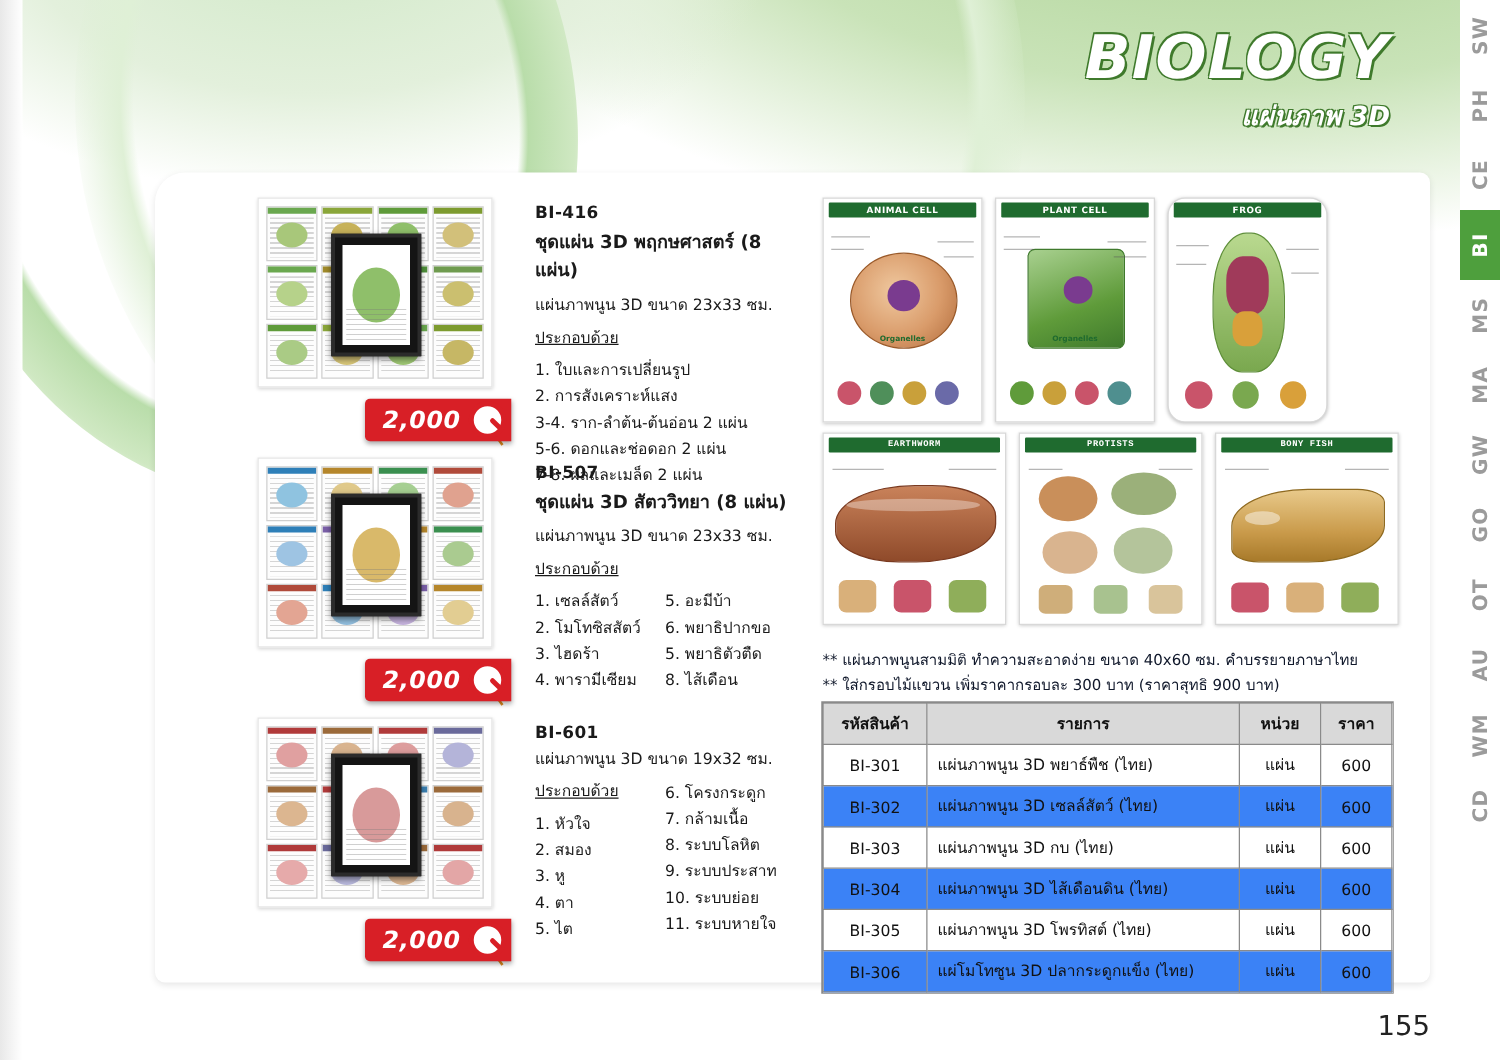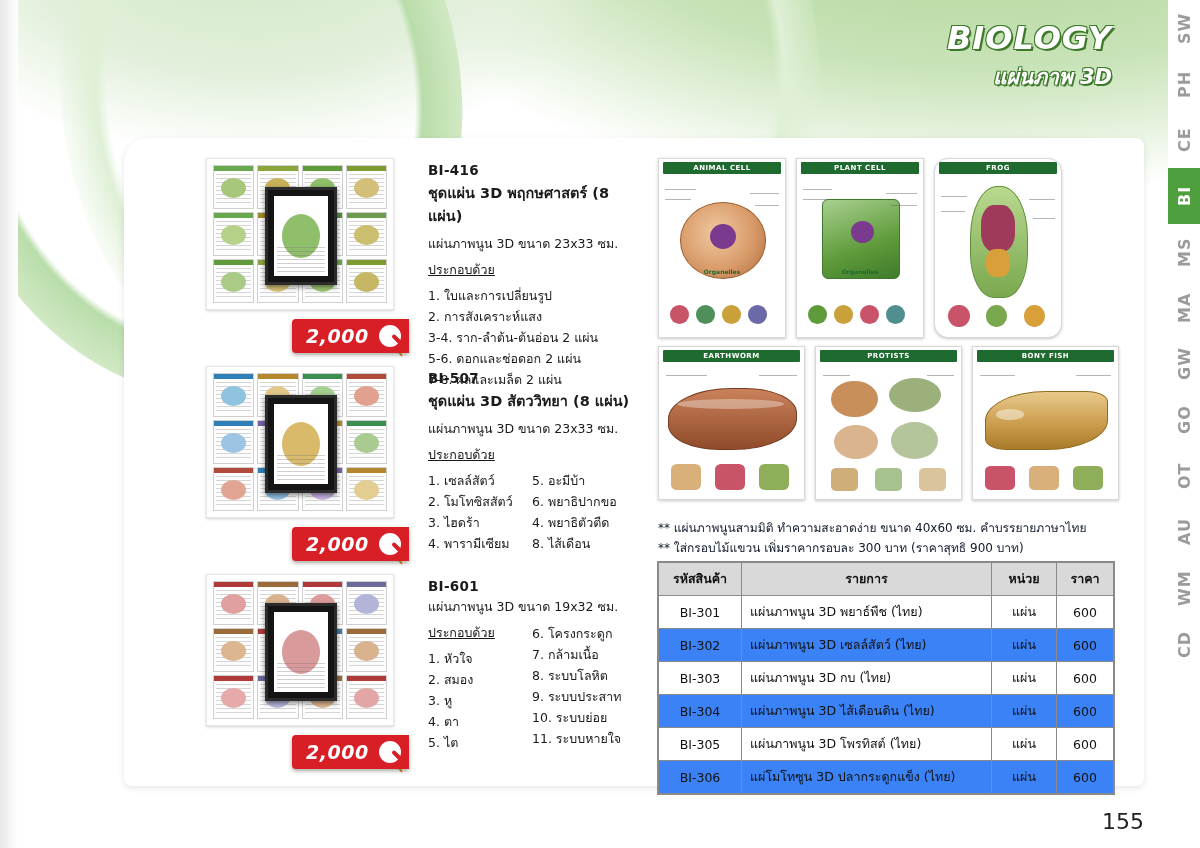--- a/index.html
+++ b/index.html
@@ -25,21 +25,21 @@
   }
   .swoosh2{
     position:absolute;left:60px;top:-300px;width:760px;height:760px;
     border-radius:50%;
     background:radial-gradient(ellipse at 50% 50%, rgba(255,255,255,0) 62%, #dff0d6 64%, rgba(255,255,255,0) 72%);
   }
   
   .header{position:absolute;right:88px;top:22px;text-align:right;}
   .header .title{
     font-family:"DejaVu Sans","Liberation Sans",sans-serif;
-    font-size:32px;font-weight:bold;font-style:italic;color:#ffffff;
+    font-size:48px;font-weight:bold;font-style:italic;color:#ffffff;
     letter-spacing:1px;line-height:1;
     text-shadow:2px 2px 0 #3f7a2c, -1px -1px 0 #3f7a2c, 1px -1px 0 #3f7a2c, -1px 1px 0 #3f7a2c;
   }
   .header .subtitle{
     margin-top:6px;
     font-size:21px;font-weight:bold;font-style:italic;color:#ffffff;
     text-shadow:1.5px 1.5px 0 #3f7a2c, -1px -1px 0 #3f7a2c, 1px -1px 0 #3f7a2c, -1px 1px 0 #3f7a2c;
   }
   
   .rail{position:absolute;right:0;top:0;width:32px;height:812px;background:#ffffff;}
@@ -349,21 +349,21 @@
       <div class="two-col">
         <div class="col">
           <div class="li">1. เซลล์สัตว์</div>
           <div class="li">2. โมโทซิสสัตว์</div>
           <div class="li">3. ไฮดร้า</div>
           <div class="li">4. พารามีเซียม</div>
         </div>
         <div class="col">
           <div class="li">5. อะมีบ้า</div>
           <div class="li">6. พยาธิปากขอ</div>
-          <div class="li">4. พยาธิตัวตืด</div>
+          <div class="li">5. พยาธิตัวตืด</div>
           <div class="li">8. ไส้เดือน</div>
         </div>
       </div>
     </div>
   </div>
 
   <div class="prod" style="left:206px;top:574px;">
     <div class="imgbox">
       <div class="chartgrid" style="grid-template-columns:repeat(4,1fr);grid-template-rows:repeat(3,1fr);">
         <div class="mini">
@@ -510,21 +510,21 @@
         <div class="txtline" style="left:2%;top:22%;width:20%;"></div>
         <div class="txtline" style="right:2%;top:14%;width:22%;"></div>
         <div class="txtline" style="right:2%;top:26%;width:18%;"></div>
         <div class="organ" style="left:8%;bottom:4%;width:18%;height:14%;background:#c9546a;"></div>
         <div class="organ" style="left:40%;bottom:4%;width:18%;height:14%;background:#7aa84f;"></div>
         <div class="organ" style="left:72%;bottom:4%;width:18%;height:14%;background:#d9a03a;"></div>
       </div>
     </div>
   </div>
 
-  <div class="poster-row" style="left:658px;top:346px;">
+  <div class="poster-row" style="left:658px;top:346px;font-family:Liberation Mono, monospace;">
     <div class="poster" style="width:145px;height:152px;">
       <div class="cap" style="background:#1f6b2f;">EARTHWORM</div>
       <div class="body">
         <div style="position:absolute;left:4%;top:18%;width:92%;height:46%;border-radius:50% 40% 50% 40%;background:linear-gradient(180deg,#c9825a 0%,#8f4a2a 100%);border:1px solid #7a3a20;"></div>
         <div style="position:absolute;left:10%;top:26%;width:78%;height:8%;background:rgba(255,255,255,0.35);border-radius:50%;"></div>
         <div class="txtline" style="left:2%;top:8%;width:30%;"></div>
         <div class="txtline" style="right:2%;top:8%;width:28%;"></div>
         <div class="organ" style="left:6%;bottom:4%;width:22%;height:20%;background:#d9b07a;border-radius:20%;"></div>
         <div class="organ" style="left:38%;bottom:4%;width:22%;height:20%;background:#c9546a;border-radius:20%;"></div>
         <div class="organ" style="left:70%;bottom:4%;width:22%;height:20%;background:#8fae5a;border-radius:20%;"></div>

